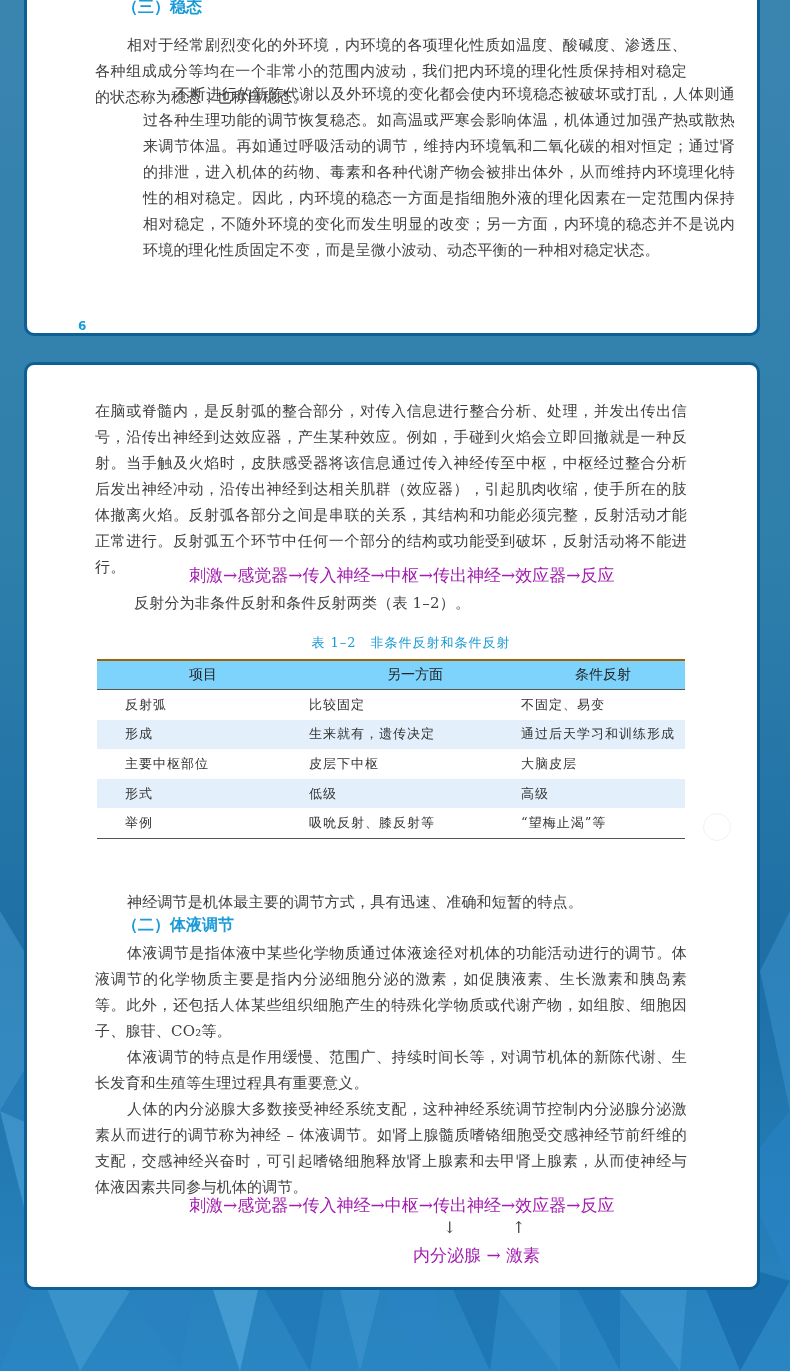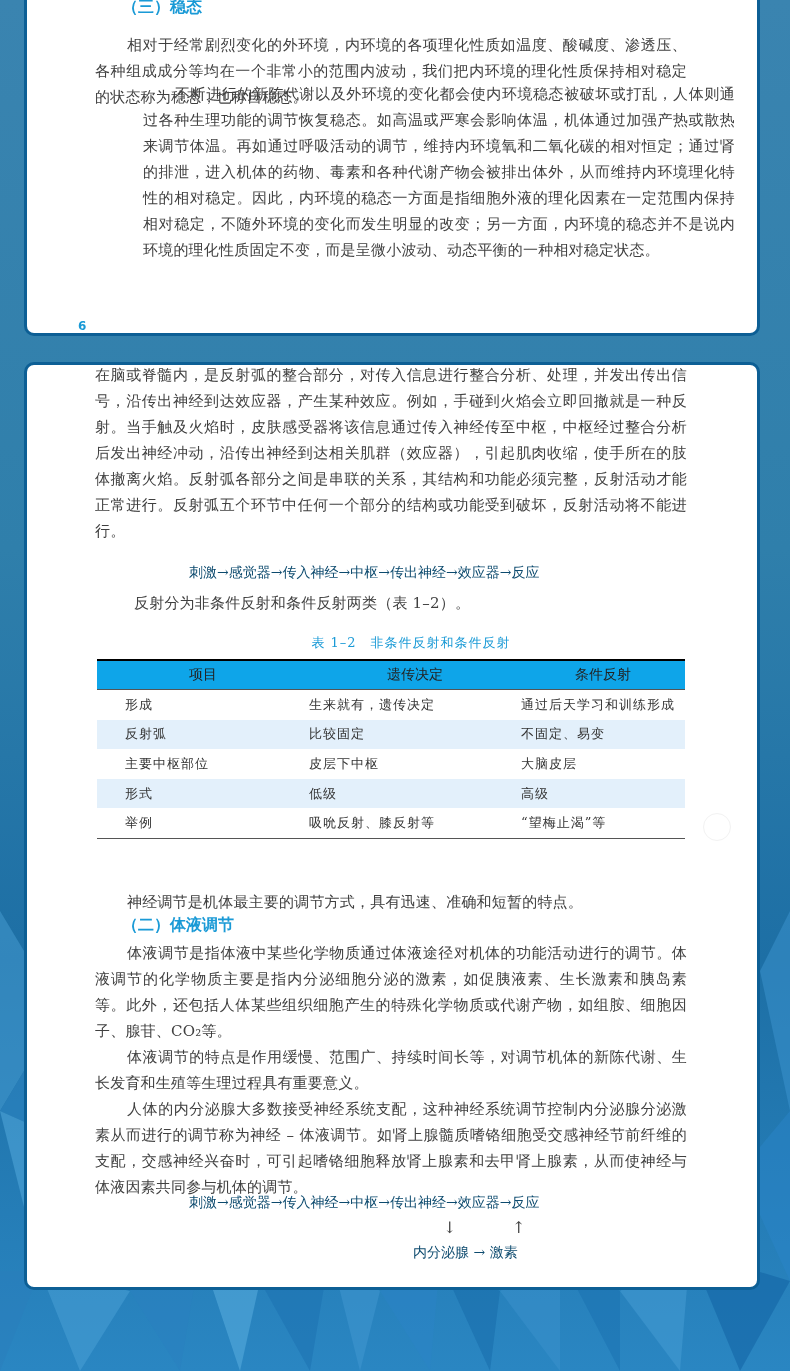--- a/index.html
+++ b/index.html
@@ -28,32 +28,32 @@
   .p.indent { text-indent: 32px; }
   .heading {
     position: absolute; left: 122px; font-family: "DejaVu Sans", "Liberation Sans", sans-serif;
     font-weight: bold; font-size: 16px; color: #1a9ad6; margin: 0;
   }
   .page-num {
     position: absolute; left: 78px; top: 319px; font-family: "DejaVu Sans", sans-serif;
     font-weight: bold; font-size: 12px; color: #1a9ad6; z-index: 2;
   }
   .flow {
-    position: absolute; font-size: 14px; color: #0c4a6e; white-space: nowrap;
+    position: absolute; font-size: 17px; color: #a21caf; white-space: nowrap;
     font-family: "DejaVu Serif", serif;
   }
   .table-caption {
     position: absolute; left: 16px; width: 790px; top: 634px; text-align: center;
     font-size: 13px; color: #1a9ad6; letter-spacing: 1px; z-index: 2;
   }
   table.ref {
     position: absolute; left: 97px; top: 659px; width: 588px; border-collapse: collapse;
     z-index: 2; font-size: 13px;
   }
-  table.ref thead tr { background: #0ea5e9; border-top: 2px solid #000000; border-bottom: 1.5px solid #555; }
+  table.ref thead tr { background: #7dd3fc; border-top: 2px solid #a16207; border-bottom: 1.5px solid #555; }
   table.ref th {
     font-family: "DejaVu Sans", "Liberation Sans", sans-serif; font-weight: normal;
     font-size: 14px; color: #222; height: 28px; padding: 0;
   }
   table.ref td { height: 29.6px; padding: 0; color: #333; letter-spacing: 1px; }
   table.ref tbody tr:nth-child(even) { background: #e3f0fb; }
   table.ref tbody tr:last-child { border-bottom: 1.5px solid #555; padding-left: 28px; }
   .c1 { width: 184px; padding-left: 28px !important; }
   .c2 { width: 212px; }
   .c3 { }
@@ -94,46 +94,46 @@
 
 <h3 class="heading" style="top:-3px; z-index:2;">（三）稳态</h3>
 
 <p class="p indent" style="top:32px; z-index:2;">相对于经常剧烈变化的外环境，内环境的各项理化性质如温度、酸碱度、渗透压、各种组成成分等均在一个非常小的范围内波动，我们把内环境的理化性质保持相对稳定的状态称为稳态，也称自稳态。</p>
 <p class="p indent" style="top:81px; z-index:2;margin-left:48px;">不断进行的新陈代谢以及外环境的变化都会使内环境稳态被破坏或打乱，人体则通过各种生理功能的调节恢复稳态。如高温或严寒会影响体温，机体通过加强产热或散热来调节体温。再如通过呼吸活动的调节，维持内环境氧和二氧化碳的相对恒定；通过肾的排泄，进入机体的药物、毒素和各种代谢产物会被排出体外，从而维持内环境理化特性的相对稳定。因此，内环境的稳态一方面是指细胞外液的理化因素在一定范围内保持相对稳定，不随外环境的变化而发生明显的改变；另一方面，内环境的稳态并不是说内环境的理化性质固定不变，而是呈微小波动、动态平衡的一种相对稳定状态。</p>
 
 <div class="page-num">6</div>
 
 <div class="card card2"></div>
 
-<p class="p" style="top:362px; z-index:2;">在脑或脊髓内，是反射弧的整合部分，对传入信息进行整合分析、处理，并发出传出信号，沿传出神经到达效应器，产生某种效应。例如，手碰到火焰会立即回撤就是一种反射。当手触及火焰时，皮肤感受器将该信息通过传入神经传至中枢，中枢经过整合分析后发出神经冲动，沿传出神经到达相关肌群（效应器），引起肌肉收缩，使手所在的肢体撤离火焰。反射弧各部分之间是串联的关系，其结构和功能必须完整，反射活动才能正常进行。反射弧五个环节中任何一个部分的结构或功能受到破坏，反射活动将不能进行。</p>
+<p class="p" style="top:398px; z-index:2;">在脑或脊髓内，是反射弧的整合部分，对传入信息进行整合分析、处理，并发出传出信号，沿传出神经到达效应器，产生某种效应。例如，手碰到火焰会立即回撤就是一种反射。当手触及火焰时，皮肤感受器将该信息通过传入神经传至中枢，中枢经过整合分析后发出神经冲动，沿传出神经到达相关肌群（效应器），引起肌肉收缩，使手所在的肢体撤离火焰。反射弧各部分之间是串联的关系，其结构和功能必须完整，反射活动才能正常进行。反射弧五个环节中任何一个部分的结构或功能受到破坏，反射活动将不能进行。</p>
 
 <div class="flow" style="left:189px; top:564px; z-index:2;">刺激→感觉器→传入神经→中枢→传出神经→效应器→反应</div>
 
 <p class="p" style="top:590px; left:134px; width:560px; z-index:2;">反射分为非条件反射和条件反射两类（表 1–2）。</p>
 
 <div class="table-caption">表 1–2　非条件反射和条件反射</div>
 
 <table class="ref">
   <thead>
     <tr>
       <th class="c1">项目</th>
-      <th class="c2">遗传决定</th>
+      <th class="c2">另一方面</th>
       <th class="c3">条件反射</th>
     </tr>
   </thead>
   <tbody>
     <tr>
+      <td class="c1">反射弧</td>
+      <td class="c2">比较固定</td>
+      <td class="c3">不固定、易变</td>
+    </tr>
+    <tr>
       <td class="c1">形成</td>
       <td class="c2">生来就有，遗传决定</td>
       <td class="c3">通过后天学习和训练形成</td>
-    </tr>
-    <tr>
-      <td class="c1">反射弧</td>
-      <td class="c2">比较固定</td>
-      <td class="c3">不固定、易变</td>
     </tr>
     <tr>
       <td class="c1">主要中枢部位</td>
       <td class="c2">皮层下中枢</td>
       <td class="c3">大脑皮层</td>
     </tr>
     <tr>
       <td class="c1">形式</td>
       <td class="c2">低级</td>
       <td class="c3">高级</td>

